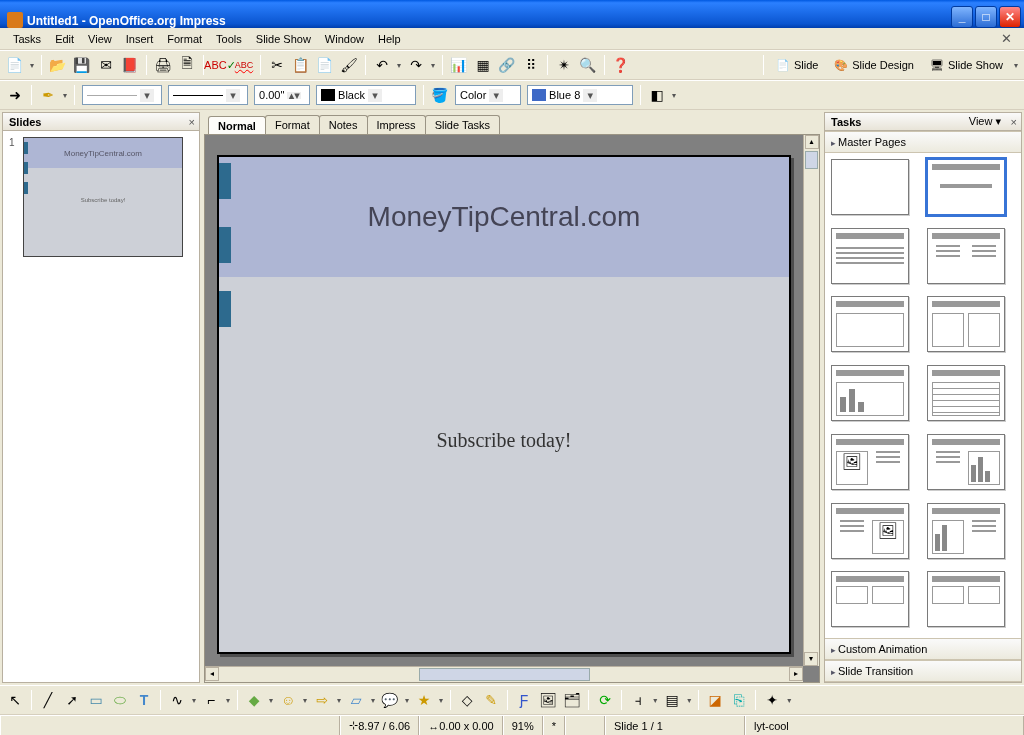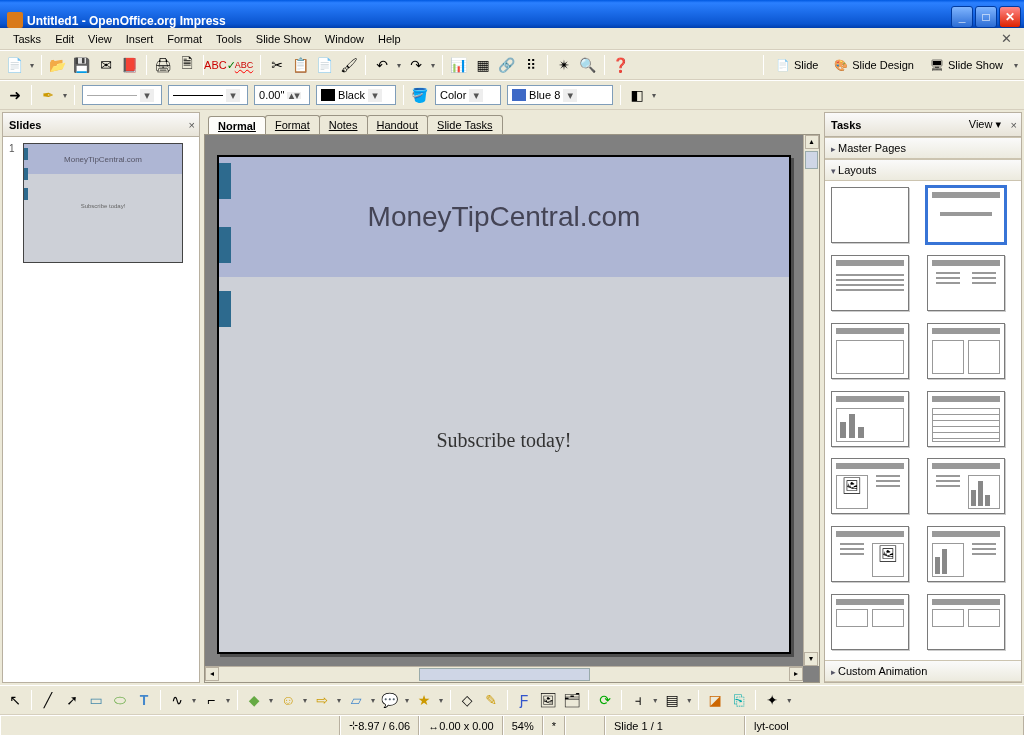--- a/index.html
+++ b/index.html
@@ -25,39 +25,39 @@
 .dd-arrow { font-size: 8px; color: #555; padding: 0 2px; }
 .wide-btn { height: 22px; padding: 0 6px; display: inline-flex; align-items: center; gap: 4px; border: 1px solid transparent; border-radius: 2px; cursor: default; }
 .combo { height: 20px; border: 1px solid #7f9db9; background: #fff; display: inline-flex; align-items: center; padding: 0 2px 0 4px; margin: 0 2px; }
 .combo .arrow { width: 14px; text-align: center; color: #555; background: #eee; margin-left: 3px; }
 .swatch { width: 14px; height: 12px; display: inline-block; }
 .line-preview { width: 50px; border-top: 1px solid #000; }
 .line-arrow-preview { width: 50px; border-top: 1px solid #aaa; }
 
 
 .main { display: flex; height: calc(735px - 28px - 22px - 30px - 30px - 30px - 20px); }
-.panel-header { height: 24px; background: linear-gradient(#fafafa, #e8e4d8); border-bottom: 1px solid #b8b0a0; display: flex; align-items: center; padding: 0 6px; font-weight: bold; position: relative; }
+.panel-header { height: 18px; background: linear-gradient(#fafafa, #e8e4d8); border-bottom: 1px solid #b8b0a0; display: flex; align-items: center; padding: 0 6px; font-weight: bold; position: relative; }
 .panel-header .x { position: absolute; right: 4px; font-weight: normal; cursor: default; color: #555; }
 
 
 .slides-panel { width: 198px; border: 1px solid #b8b0a0; margin: 2px; background: #fff; display: flex; flex-direction: column; }
 .slides-body { flex: 1; overflow: auto; padding: 6px; }
 .slide-thumb-wrap { display: flex; gap: 4px; }
 .slide-num { width: 10px; font-size: 10px; color:#555; }
 .slide-thumb { width: 160px; height: 120px; border: 1px solid #444; background: #cdd0d7; position: relative; }
 .slide-thumb .hdr { position: absolute; top:0; left:0; right:0; height: 30px; background: #aeb6d4; display:flex; align-items:center; justify-content:center; font-size:8px; color:#556; }
 .slide-thumb .sub { position:absolute; top:50%; left:0; right:0; text-align:center; font-size:6px; color:#666; }
 .slide-thumb .notch { position:absolute; left:0; width:4px; height:12px; background:#2d6a8e; }
 .slide-label { text-align: right; padding: 4px 6px; color: #444; }
 .slide-label .dia { color:#3c58c4; font-size:9px; margin-right: 80px;}
 
 
 .editor { flex: 1; display: flex; flex-direction: column; margin: 2px; }
 .view-tabs { height: 22px; display: flex; align-items: flex-end; gap: 0; padding-left: 4px; background:#ece9d8; }
-.view-tab { padding: 3px 9px; border: 1px solid #9a9484; border-bottom: none; background: #ece9d8; border-radius: 3px 3px 0 0; margin-right:-1px; cursor:default;text-decoration:underline; }
+.view-tab { padding: 3px 9px; border: 1px solid #9a9484; border-bottom: none; background: #ece9d8; border-radius: 3px 3px 0 0; margin-right:-1px; cursor:default; }
 .view-tab.active { background: #fdfcf9; font-weight: bold; position:relative; top:1px; }
 .canvas-wrap { flex: 1; background: #808080; border: 1px solid #9a9484; position: relative; overflow: hidden; }
 .vscroll { position:absolute; right:0; top:0; bottom:16px; width:16px; background:#ece9d8; border-left:1px solid #b8b0a0; }
 .vscroll .sbtn,.hscroll .sbtn { width:14px; height:14px; background:#ece9d8; border:1px solid #b8b0a0; margin:0 auto; font-size:8px; text-align:center; line-height:12px; }
 .hscroll { position:absolute; left:0; right:16px; bottom:0; height:16px; background:#ece9d8; border-top:1px solid #b8b0a0; display:flex; }
 .hscroll .track{ flex:1; position:relative; }
 .hscroll .thumb{ position:absolute; left:35%; width:30%; top:1px; bottom:1px; background:#cfd6e6; border:1px solid #9aa; }
 .vscroll .track{ position:absolute; top:16px; bottom:16px; left:0; right:0; }
 .vscroll .thumb{ position:absolute; top:0; height:18px; left:1px; right:1px; background:#cfd6e6; border:1px solid #9aa; }
 .slide-canvas { position: absolute; left: 12px; right: 28px; top: 20px; bottom: 28px; background: #cdd0d7; border: 2px solid #000; box-shadow: 3px 3px 0 rgba(0,0,0,.4); }
@@ -170,21 +170,21 @@
       <span class="arrow">▾</span>
     </span>
   <span class="combo" style="width:80px;">
       <span class="line-preview"></span>
       <span class="arrow">▾</span>
     </span>
   <span class="combo" style="width:56px;">
       <span>0.00"</span>
       <span class="arrow" style="display:flex;flex-direction:column;line-height:7px">▴▾</span>
     </span>
-  <span class="combo" style="width:80px;"><span class="swatch" style="background:#000"></span>&nbsp;<span>Black</span><span class="arrow">▾</span></span>
+  <span class="combo" style="width:100px;"><span class="swatch" style="background:#000"></span>&nbsp;<span>Black</span><span class="arrow">▾</span></span>
   <span class="tsep"></span>
   <span class="tbbtn">🪣</span>
   <span class="combo" style="width:66px;">
       <span>Color</span>
       <span class="arrow">▾</span>
     </span>
   <span class="combo" style="width:106px;"><span class="swatch" style="background:#3e69c6"></span>&nbsp;<span>Blue 8</span><span class="arrow">▾</span></span>
   <span class="tsep"></span>
   <span class="tbbtn">◧</span>
   <span class="dd-arrow">▾</span>
@@ -209,21 +209,21 @@
         </div>
       </div>
     </div>
   </div>
 
   <div class="editor">
     <div class="view-tabs">
       <div class="view-tab active">Normal</div>
       <div class="view-tab">Format</div>
       <div class="view-tab">Notes</div>
-      <div class="view-tab">Handout</div>
+      <div class="view-tab">Impress</div>
       <div class="view-tab">Slide Tasks</div>
     </div>
     <div class="canvas-wrap">
       <div class="slide-canvas">
         <div class="title-band">
           <span class="title-text">MoneyTipCentral.com</span>
         </div>
         <div class="body-text">Subscribe today!</div>
         <div class="notch" style="top:6px"></div>
         <div class="notch" style="top:70px"></div>
@@ -246,21 +246,20 @@
     </div>
   </div>
 
   <div class="tasks-panel">
     <div class="panel-header">
       <span>Tasks</span>
       <span style="position:absolute;right:20px;font-weight:normal"><span>View</span> ▾</span>
       <span class="x">×</span>
     </div>
     <div class="task-section-hdr">Master Pages</div>
-    <div class="task-section-hdr open">Layouts</div>
     <div class="layouts-body">
       <div class="layout-thumb"></div>
       <div class="layout-thumb selected">
           <div class="lt-title"></div>
           <div class="lt-sub"></div>
         </div>
       <div class="layout-thumb">
           <div class="lt-title"></div>
           <div class="lt-lines" style="top:18px">
             <span></span>
@@ -363,20 +362,21 @@
           <div class="lt-box" style="top:14px;left:4px;width:32px;height:18px"></div>
           <div class="lt-box" style="top:14px;right:4px;width:32px;height:18px"></div>
         </div>
       <div class="layout-thumb">
           <div class="lt-title"></div>
           <div class="lt-box" style="top:14px;left:4px;width:32px;height:18px"></div>
           <div class="lt-box" style="top:14px;right:4px;width:32px;height:18px"></div>
         </div>
     </div>
     <div class="task-section-hdr">Custom Animation</div>
+    <div class="task-section-hdr">Slide Transition</div>
   </div>
 
 </div>
 
 <div class="toolbar draw-toolbar">
   <span class="tbbtn">↖</span>
   <span class="tsep"></span>
   <span class="tbbtn">╱</span>
   <span class="tbbtn">➚</span>
   <span class="tbbtn" style="color:#48a">▭</span>
@@ -419,18 +419,18 @@
   <span class="tbbtn" style="color:#0aa">⎘</span>
   <span class="tsep"></span>
   <span class="tbbtn">✦</span>
   <span class="dd-arrow">▾</span>
 </div>
 
 <div class="statusbar">
   <div class="cell" style="width:340px"></div>
   <div class="cell">⊹ <span>8.97 / 6.06</span></div>
   <div class="cell">↔ <span>0.00 x 0.00</span></div>
-  <div class="cell">54%</div>
+  <div class="cell">91%</div>
   <div class="cell">*</div>
   <div class="cell" style="width:40px"></div>
   <div class="cell" style="width:140px">Slide 1 / 1</div>
   <div class="cell" style="flex:1">lyt-cool</div>
 </div>
 
 </body></html>

